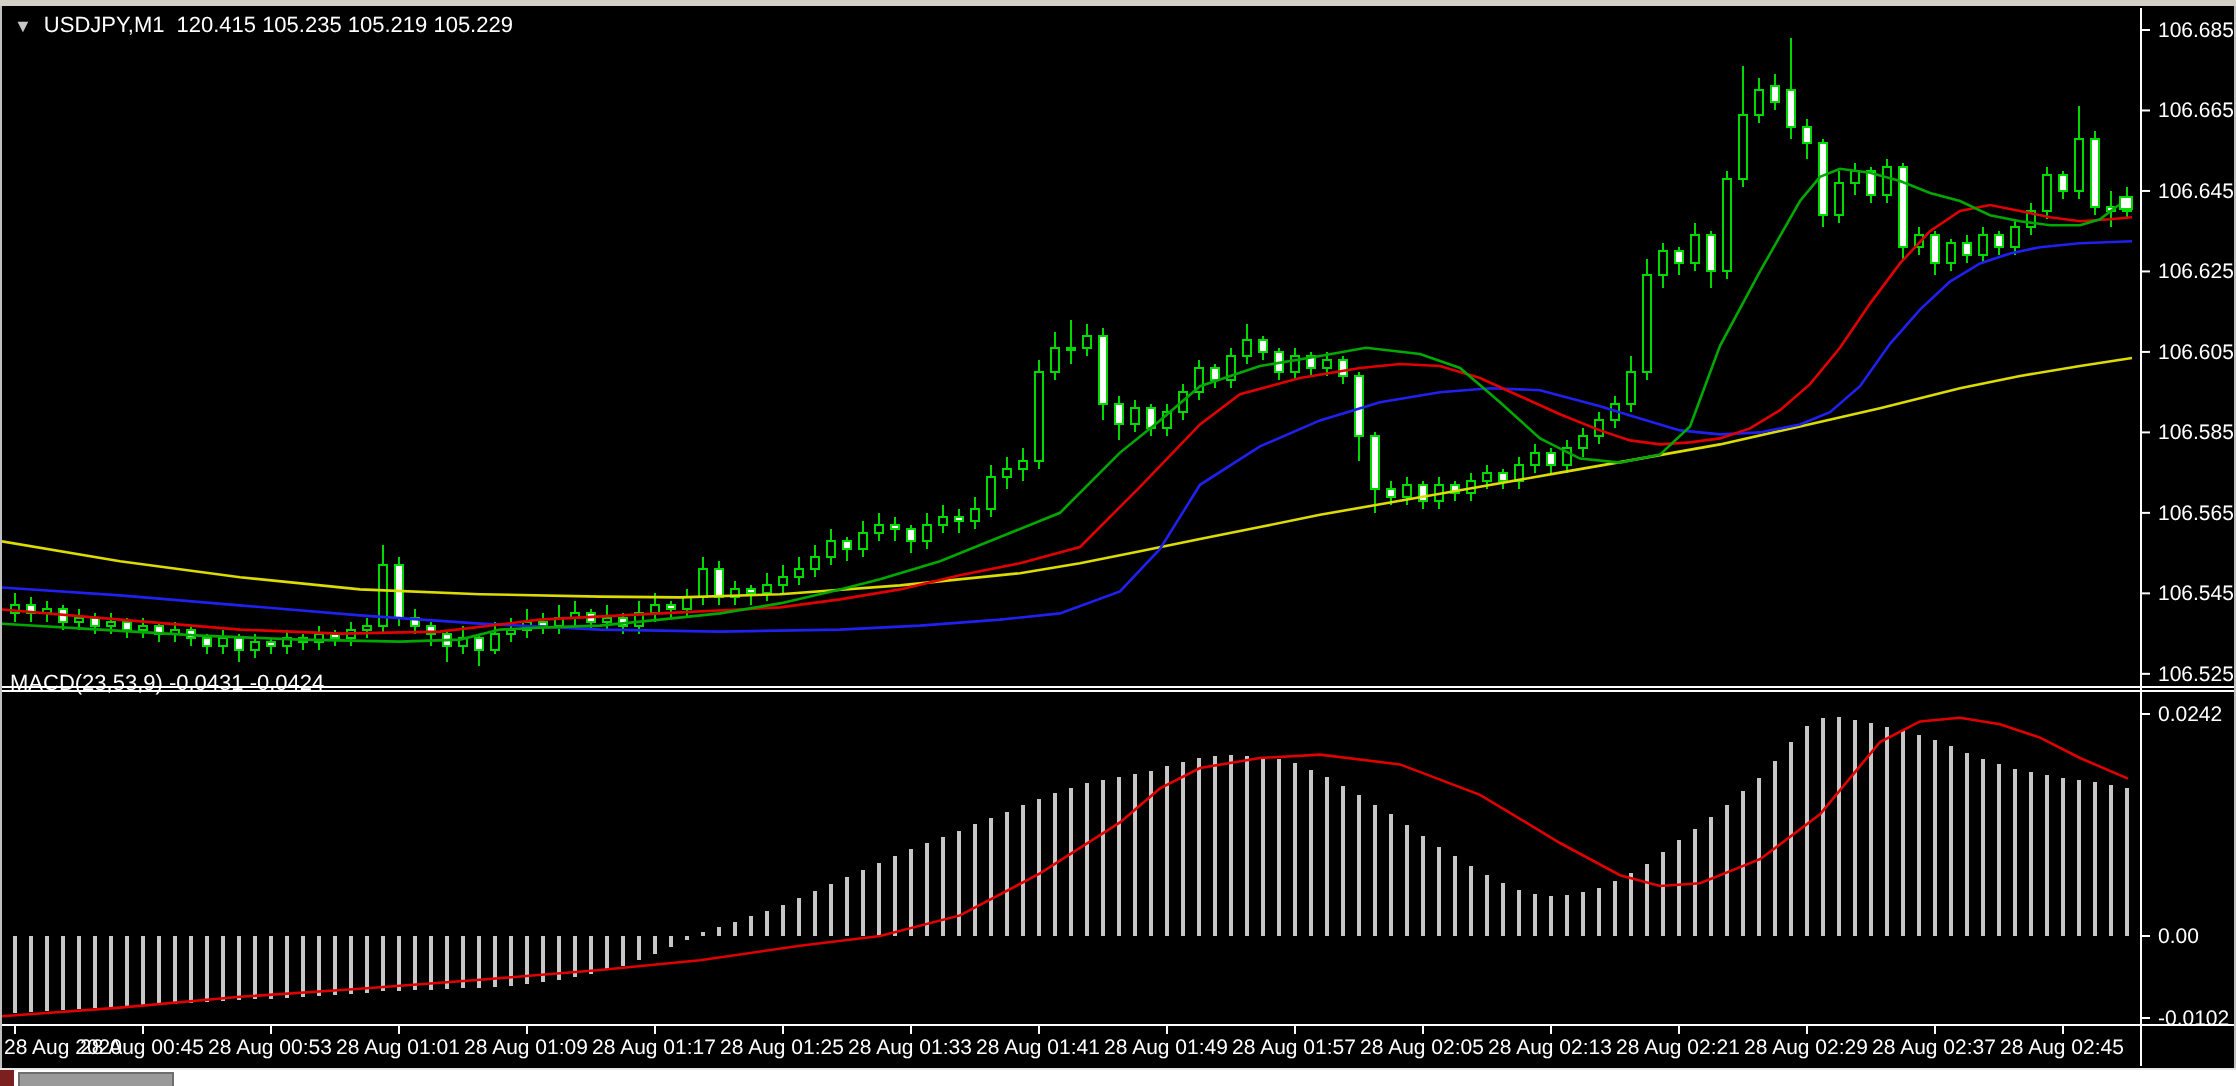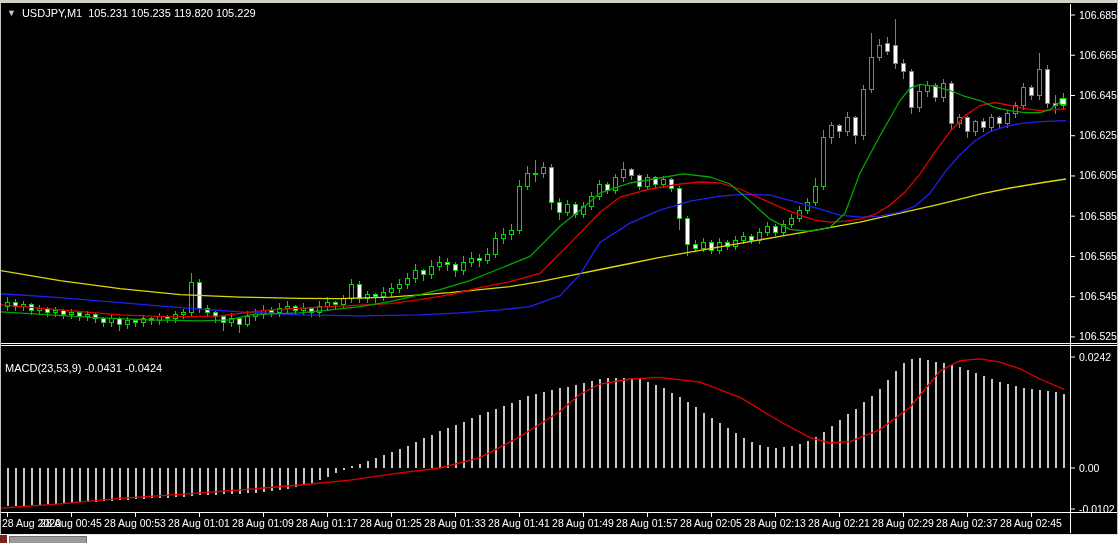--- a/index.html
+++ b/index.html
@@ -4,21 +4,21 @@
 <style>
   html,body{margin:0;padding:0;background:#222;}
   .win{position:relative;width:1118px;height:543px;background:#000;overflow:hidden;
        font-family:"Liberation Sans",sans-serif;}
   .frame-top{position:absolute;left:0;top:0;width:1118px;height:3px;background:#d4d0c8;}
   .frame-left{position:absolute;left:0;top:3px;width:1px;height:531px;background:#c0c0c0;}
   .frame-right{position:absolute;right:0;top:3px;width:1px;height:531px;background:#c0c0c0;}
   .title-bar{position:absolute;left:7px;top:7px;color:#ffffff;font-size:11px;
              display:flex;align-items:center;gap:6px;white-space:pre;}
   .dd-icon{color:#c8c8c8;font-size:9px;line-height:11px;}
-  .macd-label{position:absolute;left:5px;top:362px;color:#ffffff;font-size:11px;}
+  .macd-label{position:absolute;left:5px;top:336px;color:#ffffff;font-size:11px;}
   .hscroll{position:absolute;left:0;top:534px;width:1118px;height:9px;background:#ffffff;
            border-top:1px solid #e8e8e8;}
   .hs-corner{position:absolute;left:0;top:0;width:7px;height:9px;background:#7b1f1f;}
   .hs-thumb{position:absolute;left:9px;top:1px;width:76px;height:7px;background:#9a9a9a;
             border:1px solid #6e6e6e;}
   svg text{font-family:"Liberation Sans",sans-serif;}
 </style>
 </head>
 <body>
 
@@ -518,21 +518,21 @@
       </g>
     </svg>
 
   <div class="frame-top"></div>
   <div class="frame-left"></div>
   <div class="frame-right"></div>
 
   <div class="title-bar">
     <span class="dd-icon">▼</span>
     <span>USDJPY,M1</span>
-    <span>105.231 105.235 119.820 105.229</span>
+    <span>120.415 105.235 105.219 105.229</span>
   </div>
 
   <div class="macd-label">MACD(23,53,9) -0.0431 -0.0424</div>
 
   <div class="hscroll">
     <div class="hs-corner"></div>
     <div class="hs-thumb" id="hs-thumb" style="left: 9px; width: 76px;"></div>
   </div>
 </div>
 

